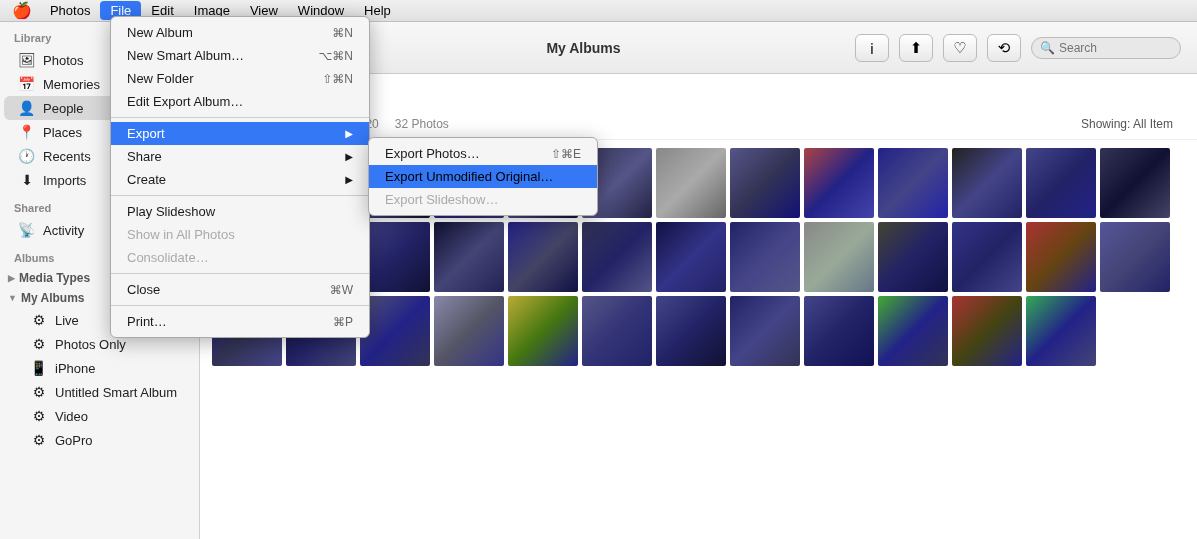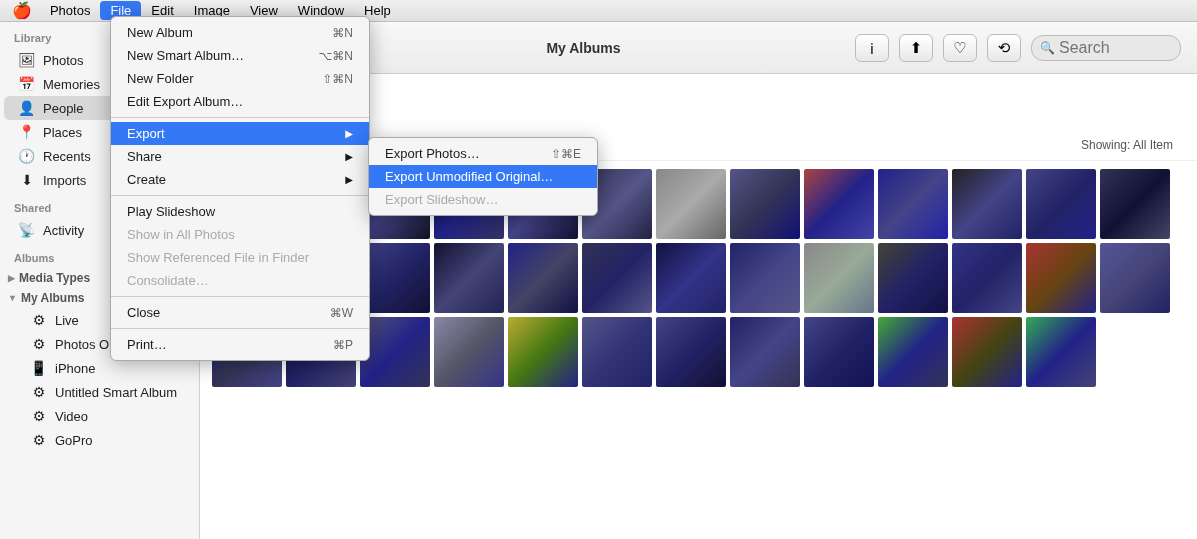--- a/index.html
+++ b/index.html
@@ -132,27 +132,27 @@
       display: flex; align-items: center;
       background: #e8e8e8;
       border: 1px solid #bbb;
       border-radius: 12px;
       padding: 3px 8px;
       gap: 4px;
       width: 150px;
     }
     .search-box input {
       background: transparent; border: none; outline: none;
-      font-size: 16px; color: #555; width: 110px;
+      font-size: 12px; color: #555; width: 110px;
     }
     .search-icon { color: #888; font-size: 12px; }
 
     
     .content-header {
-      padding: 23px 24px 8px 24px;
+      padding: 2px 24px 8px 24px;
       border-bottom: 1px solid #eee;
     }
     .content-title {
       font-size: 32px;
       font-weight: 700;
       color: #1a1a1a;
       margin-bottom: 4px;
     }
     .content-meta {
       font-size: 12px;
@@ -460,41 +460,38 @@
     <span class="menu-arrow">▶</span>
   </div>
   <div class="menu-separator"></div>
   <div class="menu-dropdown-item">
     <span>Play Slideshow</span>
   </div>
   <div class="menu-dropdown-item disabled">
     <span>Show in All Photos</span>
   </div>
   <div class="menu-dropdown-item disabled">
-    <span>Show Referenced File in Finder</span>
-  </div>
-  <div class="menu-dropdown-item disabled">
     <span>Consolidate…</span>
   </div>
   <div class="menu-separator"></div>
   <div class="menu-dropdown-item">
     <span>Close</span>
     <span class="menu-shortcut">⌘W</span>
   </div>
   <div class="menu-separator"></div>
   <div class="menu-dropdown-item">
     <span>Print…</span>
     <span class="menu-shortcut">⌘P</span>
   </div>
 </div>
 
 <div class="export-submenu">
   <div class="menu-dropdown-item">
     <span>Export Photos…</span>
     <span class="menu-shortcut">⇧⌘E</span>
   </div>
-  <div class="menu-dropdown-item highlighted-sub" style="background:#3478f6;color:#ffffff;">
+  <div class="menu-dropdown-item highlighted-sub" style="background:#3478f6;color:#000000;">
     <span>Export Unmodified Original…</span>
   </div>
   <div class="menu-dropdown-item disabled">
     <span>Export Slideshow…</span>
   </div>
 </div>
 
 </body></html>

